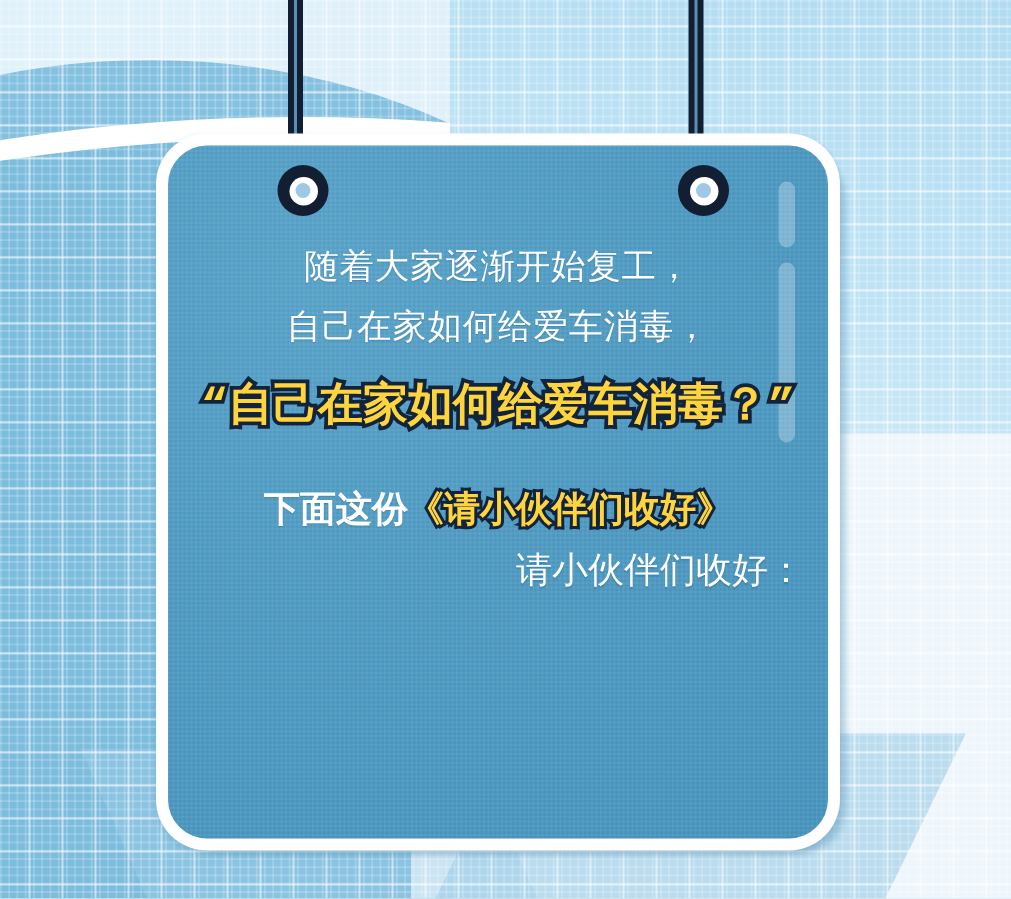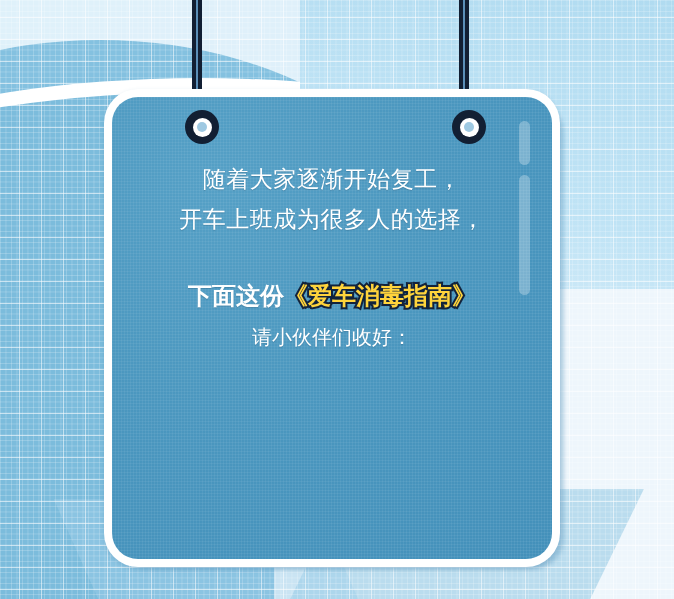--- a/index.html
+++ b/index.html
@@ -203,20 +203,21 @@
   .card {
     position: absolute;
     left: 112px;
     top: 97px;
     width: 440px;
     height: 462px;
     border-radius: 26px;
     background:
       radial-gradient(circle at 22% 18%, #55a0c6 0%, #4b97bf 45%, #4390ba 100%);
     overflow: hidden;
+    font-family: Liberation Mono, monospace;
   }
   .card-noise {
     position: absolute;
     inset: 0;
     background-image:
       linear-gradient(to right, rgba(255,255,255,.055) 1px, transparent 1px),
       linear-gradient(to bottom, rgba(255,255,255,.055) 1px, transparent 1px);
     background-size: 3px 3px;
     pointer-events: none;
   }
@@ -275,26 +276,27 @@
     text-shadow: 0 1px 1px rgba(40,90,120,.35);
   }
   .subline .accent {
     color: #ffd43c;
     -webkit-text-stroke: 4px #12233c;
     paint-order: stroke fill;
     font-weight: 700;
     text-shadow: none;
   }
   .closing {
-    font-size: 20px;
+    font-size: 24px;
     line-height: 40px;
     font-weight: 500;
     color: #ffffff;
     white-space: nowrap;
     text-shadow: 0 1px 1px rgba(40,90,120,.35);
+    text-align: right;
   }
 </style>
 </head>
 <body>
 
 <div id="poster">
 
   <div class="bg-base"></div>
   <div class="bg-sweep-tl"></div>
   <div class="bg-curve-mid"></div>
@@ -315,28 +317,29 @@
 
   <div class="card">
     <div class="card-noise"></div>
 
     <div class="deco-bar deco-bar-1"></div>
     <div class="deco-bar deco-bar-2"></div>
 
     <div class="text-block">
 
       <div class="line">随着大家逐渐开始复工，</div>
-      <div class="line">开车上班成为很多人的选择，</div>
+      <div class="line">自己在家如何给爱车消毒，</div>
 
       <div class="spacer-sm"></div>
 
+      <div class="headline">“自己在家如何给爱车消毒？”</div>
 
       <div class="spacer-md"></div>
 
-      <div class="subline"><span>下面这份</span><span class="accent">《爱车消毒指南》</span></div>
+      <div class="subline"><span>下面这份</span><span class="accent">《请小伙伴们收好》</span></div>
 
       <div class="closing">请小伙伴们收好：</div>
 
     </div>
   </div>
 
   <div class="grommet grommet-1"></div>
   <div class="grommet grommet-2"></div>
 
 </div>

